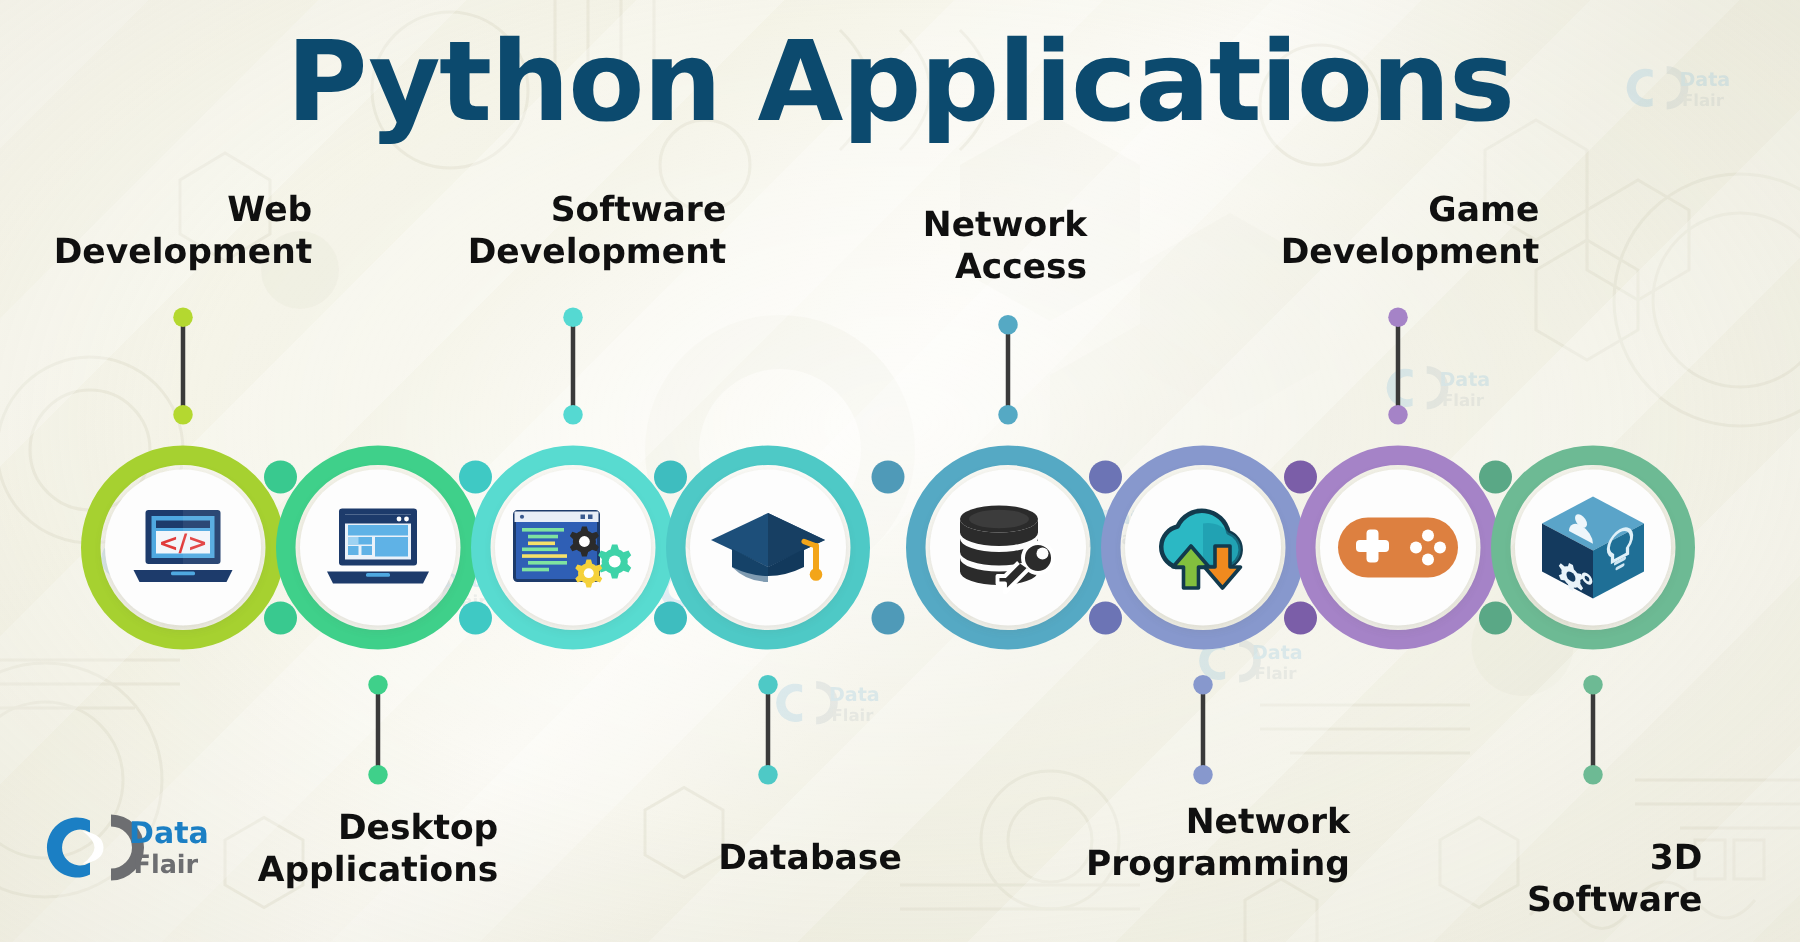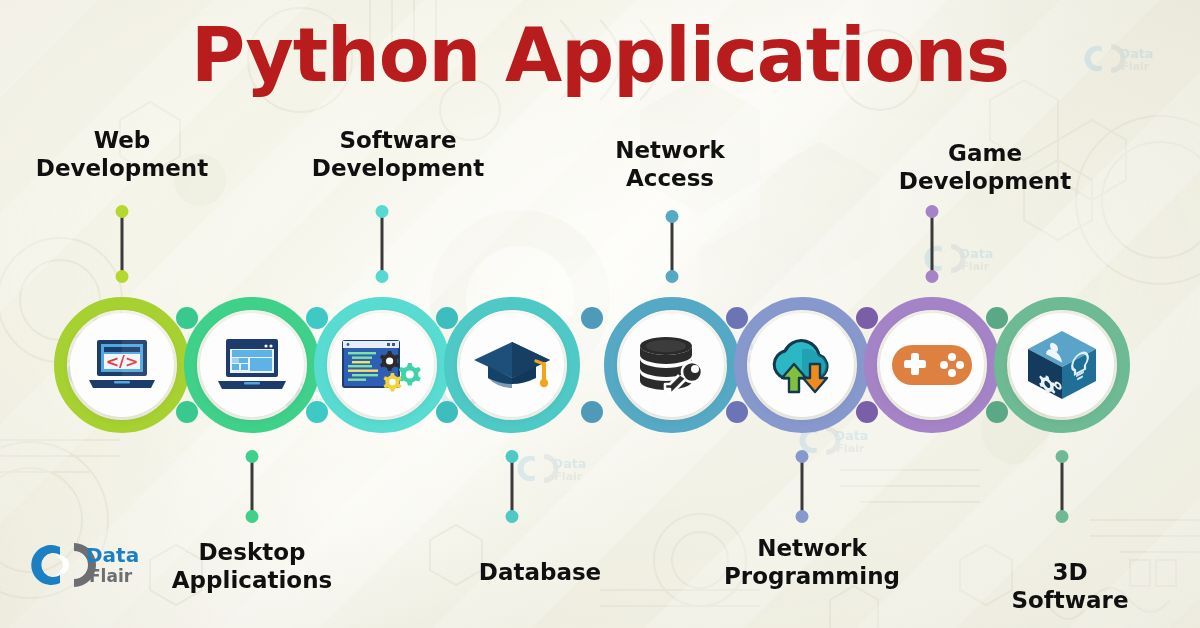--- a/index.html
+++ b/index.html
@@ -40,28 +40,28 @@
   }
   
   #title {
     position: absolute;
     left: 0; right: 0;
     top: 12px;
     text-align: center;
     font-size: 74px;
     font-weight: bold;
     letter-spacing: -1px;
-    color: #b91c1c;
+    color: #0c4a6e;
     font-family: "DejaVu Sans", sans-serif;
     white-space: nowrap;
   }
   
   .label {
     position: absolute;
-    text-align: center;
+    text-align: right;
     font-size: 23px;
     font-weight: bold;
     line-height: 1.22;
     color: #101010;
     font-family: "DejaVu Sans", sans-serif;
     white-space: pre-line;
   }
   .label.top { transform: translateX(-50%); }
   .label.bottom { transform: translateX(-50%); }
   
@@ -221,21 +221,21 @@
 Development</div>
       <div class="label bottom" style="left: 252px; top: 538px;">Desktop
 Applications</div>
       <div class="label top" style="left: 398px; top: 126px;">Software
 Development</div>
       <div class="label bottom" style="left: 540px; top: 558px;">Database</div>
       <div class="label top" style="left: 670px; top: 136px;">Network
 Access</div>
       <div class="label bottom" style="left: 812px; top: 534px;">Network
 Programming</div>
-      <div class="label top" style="left: 985px; top: 126px; margin-top: 13px;">Game
+      <div class="label top" style="left: 940px; top: 126px;">Game
 Development</div>
       <div class="label bottom" style="left: 1070px; top: 558px;">3D Software</div>
     </div>
   <div id="connectors-layer">
       <div class="connector" style="left: 122px; top: 205px; height: 78px; width: 14px;">
         <div class="stem" style="top:6px;height:66px;"></div>
         <div class="dot" style="top:0;background:#b4d830;"></div>
         <div class="dot" style="top:65px;background:#b4d830;"></div>
       </div>
       <div class="connector" style="left: 252px; top: 450px; height: 73px; width: 14px;">

